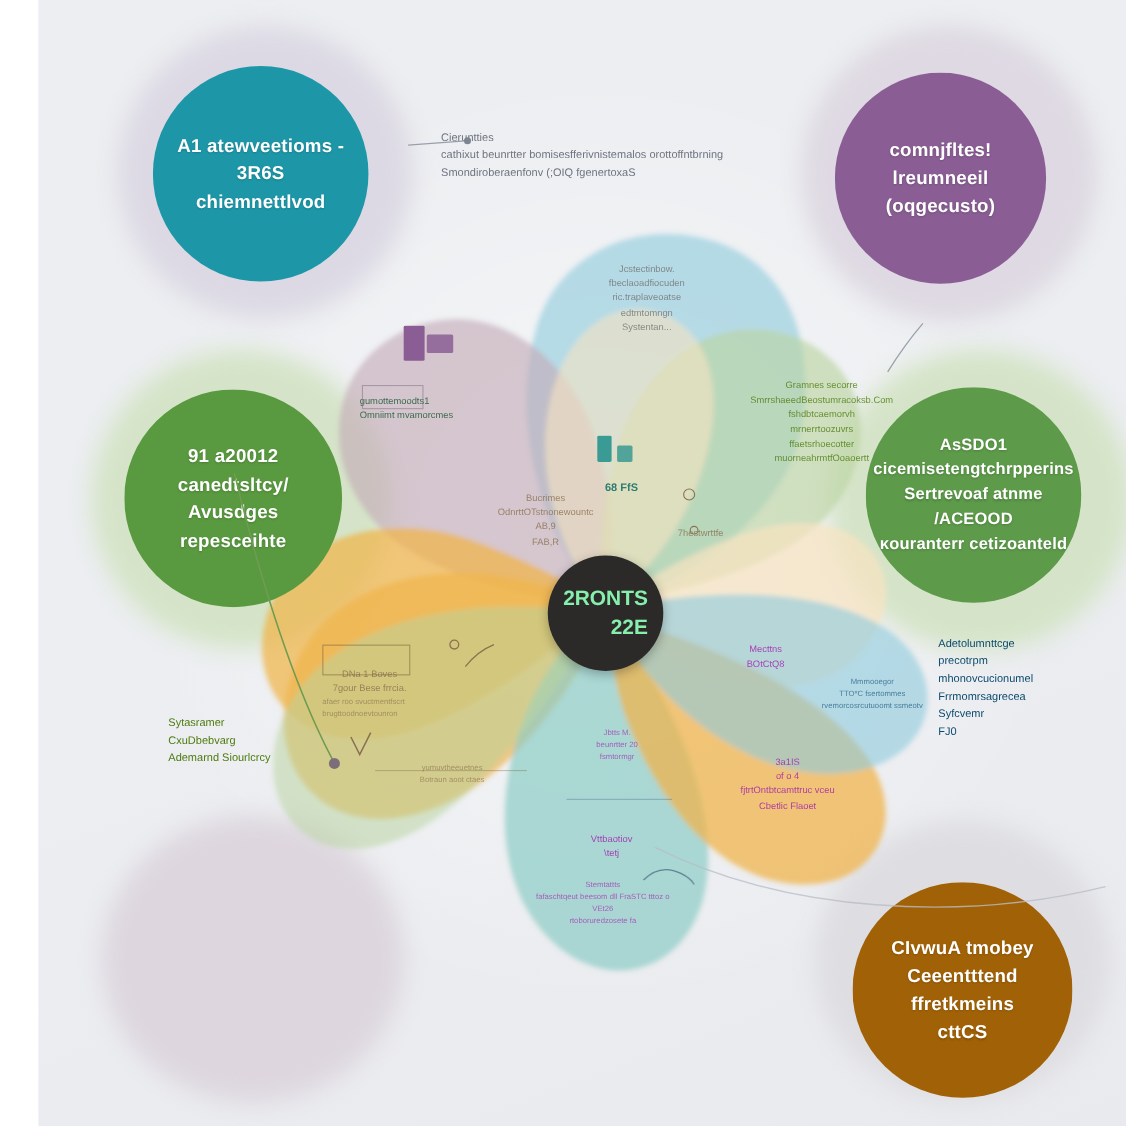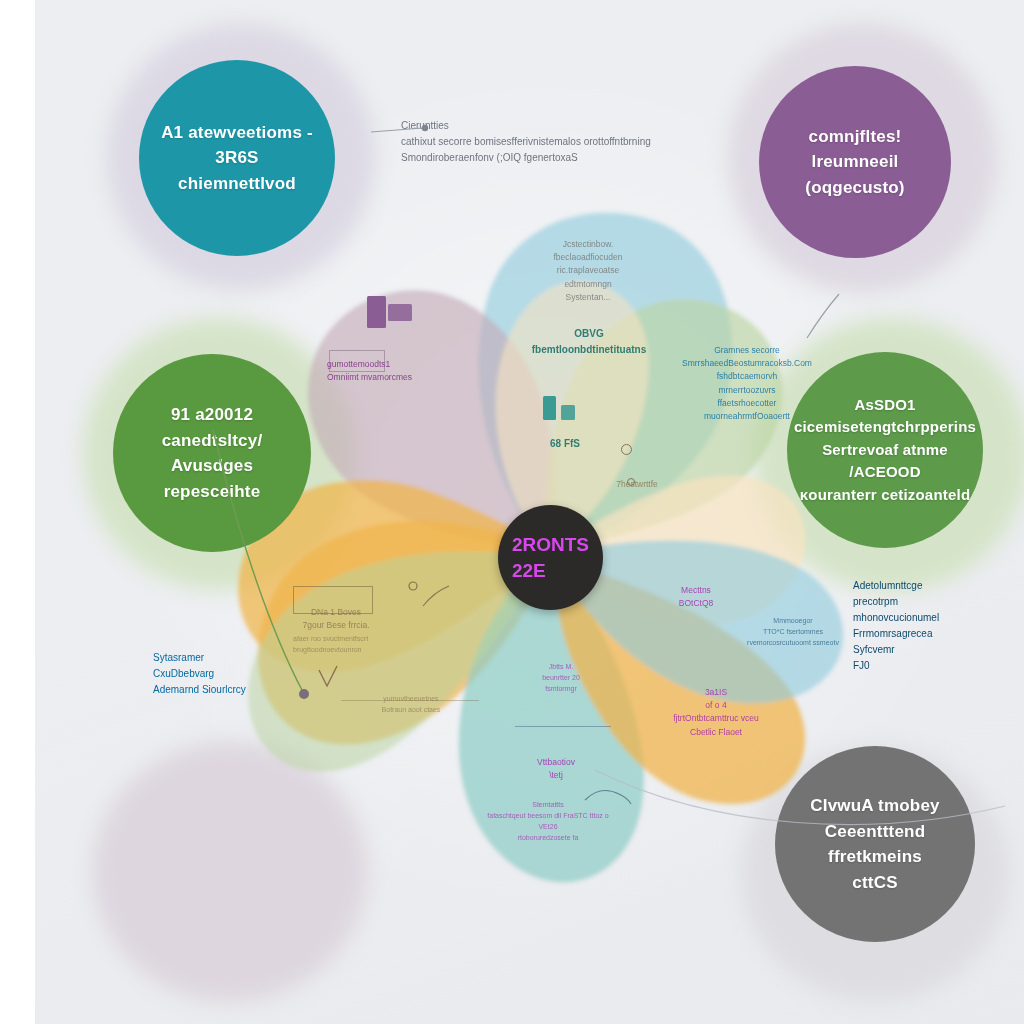--- a/index.html
+++ b/index.html
@@ -58,22 +58,22 @@
   }
 
   
   #hub {
     position: absolute;
     border-radius: 50%;
     background: #2b2a29;
     display: flex;
     align-items: center;
     justify-content: center;
-    text-align: left;
-    color: #d946ef;
+    text-align: right;
+    color: #86efac;
     box-shadow: 0 3px 10px rgba(0,0,0,0.28);
     z-index: 40;
   }
   #hub .hub-text {
     font-size: 19px;
     font-weight: 700;
     line-height: 1.35;
     white-space: pre-line;
     filter: blur(0.25px);
   }
@@ -90,25 +90,25 @@
   
   .anno {
     position: absolute;
     z-index: 30;
     white-space: pre-line;
     pointer-events: none;
     filter: blur(0.5px);
   }
   .anno.t-grey   { color: #6f7480; }
   .anno.t-teal   { color: #2f7d72; }
-  .anno.t-green  { color: #0369a1; }
+  .anno.t-green  { color: #4d7c0f; }
   .anno.t-blue   { color: #0c4a6e; }
   .anno.t-brown  { color: #8a7150; }
   .anno.t-dkblue { color: #a21caf; }
-  .anno.t-purple { color: #701a75; }
+  .anno.t-purple { color: #14532d; }
 
   .anno .l-xs  { font-size: 7px;  line-height: 1.55; opacity: 0.65; }
   .anno .l-sm  { font-size: 8.5px;line-height: 1.55; opacity: 0.8; }
   .anno .l-md  { font-size: 10px; line-height: 1.6; }
 
   
   .leader { position: absolute; z-index: 35; pointer-events: none; }
 
   
   .icon-blocks { position: absolute; z-index: 32; }
@@ -197,21 +197,21 @@
   </div>
 
   <div class="node" style="left:752px; top:352px; width:196px; height:196px; background:#5d9a4a; z-index:20; padding:10px 12px;">
     <span class="node-text" style="font-size:15px;">AsSDO1
 cicemisetengtchrpperins
 Sertrevoaf atnme /ACEOOD
 κouranterr cetizoanteld</span>
   </div>
 
 
-  <div class="node" style="left:740px; top:746px; width:200px; height:196px; background:#737373; z-index:20;">
+  <div class="node" style="left:740px; top:802px; width:200px; height:196px; background:#a16207; z-index:20;">
     <span class="node-text">CIvwuA tmobey
 Ceeentttend ffretkmeins
 cttCS</span>
   </div>
 
   <div id="hub" style="left:463px; top:505px; width:105px; height:105px;">
     <span class="hub-text">2RONTS
 22E</span>
   </div>
 
@@ -228,21 +228,21 @@
   <svg class="leader" width="70" height="70" style="left:762px; top:288px;">
     <path d="M42 6 C 30 20 20 34 10 50" stroke="#9aa0ab" stroke-width="1.2" fill="none"></path>
   </svg>
 
   <svg class="leader" width="420" height="90" style="left:560px; top:760px;">
     <path d="M0 10 C 120 70 280 78 410 46" stroke="#b9bdc7" stroke-width="1.2" fill="none" opacity="0.8"></path>
   </svg>
 
   <div class="anno t-grey" style="left:366px; top:100px; width:300px;">
     <div class="l-md">Cieruntties
-cathixut secorre bomisesfferivnistemalos orottoffntbrning
+cathixut beunrtter bomisesfferivnistemalos orottoffntbrning
 Smondiroberaenfonv (;OIQ fgenertoxaS</div>
   </div>
 
   <div class="anno t-green" style="left:118px; top:632px; width:170px;">
     <div class="l-md">Sytasramer
 CxuDbebvarg
 Ademarnd Siourlcrcy</div>
   </div>
 
   <div class="anno t-blue" style="left:818px; top:560px; width:180px;">
@@ -255,24 +255,20 @@
   </div>
 
   <div class="anno" style="left:478px; top:220px; width:150px; text-align:center; color:#737373;">
     <div class="l-sm">Jcstectinbow.
 fbeclaoadfiocuden
 ric.traplaveoatse
 edtmtomngn
 Systentan...</div>
   </div>
 
-  <div class="anno t-teal" style="left:466px; top:308px; width:176px; text-align:center;">
-    <div class="l-md" style="font-weight:700;">OBVG
-fbemtloonbdtinetituatns</div>
-  </div>
 
   <div class="icon-blocks" style="left:332px; top:296px; width:48px; height:34px;">
     <div class="blk" style="left:0; top:0; width:19px; height:32px; background:#8a5e94;"></div>
     <div class="blk" style="left:21px; top:8px; width:24px; height:17px; background:#8a5e94; opacity:0.85;"></div>
   </div>
 
   <div class="anno t-purple" style="left:292px; top:340px; width:150px;">
     <div class="l-sm">gumottemoodts1
 Omniimt mvamorcmes</div>
   </div>
@@ -288,20 +284,26 @@
   </div>
 
   <div class="icon-blocks" style="left:508px; top:396px; width:40px; height:26px;">
     <div class="blk" style="left:0; top:0; width:13px; height:24px; background:#3a9a94;"></div>
     <div class="blk" style="left:18px; top:9px; width:14px; height:15px; background:#3a9a94; opacity:0.85;"></div>
   </div>
   <div class="anno t-teal" style="left:500px; top:418px; width:60px; text-align:center;">
     <div class="l-md" style="font-weight:700;">68 FfS</div>
   </div>
 
+  <div class="anno t-brown" style="left:396px; top:428px; width:130px; text-align:center;">
+    <div class="l-sm">Bucrimes
+OdnrttOTstnonewountc
+AB,9
+FAB,R</div>
+  </div>
 
   <div class="ring-glyph" style="left:586px; top:444px; width:11px; height:11px; border:1.4px solid #8a7150;"></div>
   <div class="anno t-brown" style="left:562px; top:460px; width:80px; text-align:center;">
     <div class="l-sm">7hestwrttfe</div>
   </div>
   <div class="ring-glyph" style="left:592px; top:478px; width:8px; height:8px; border:1.2px solid #8a7150;"></div>
 
   <div class="bordered-box" style="left:258px; top:586px; width:80px; height:28px;"></div>
   <div class="anno t-brown" style="left:262px; top:588px; width:78px; text-align:center;">
     <div class="l-sm">DNa  1 Boves

